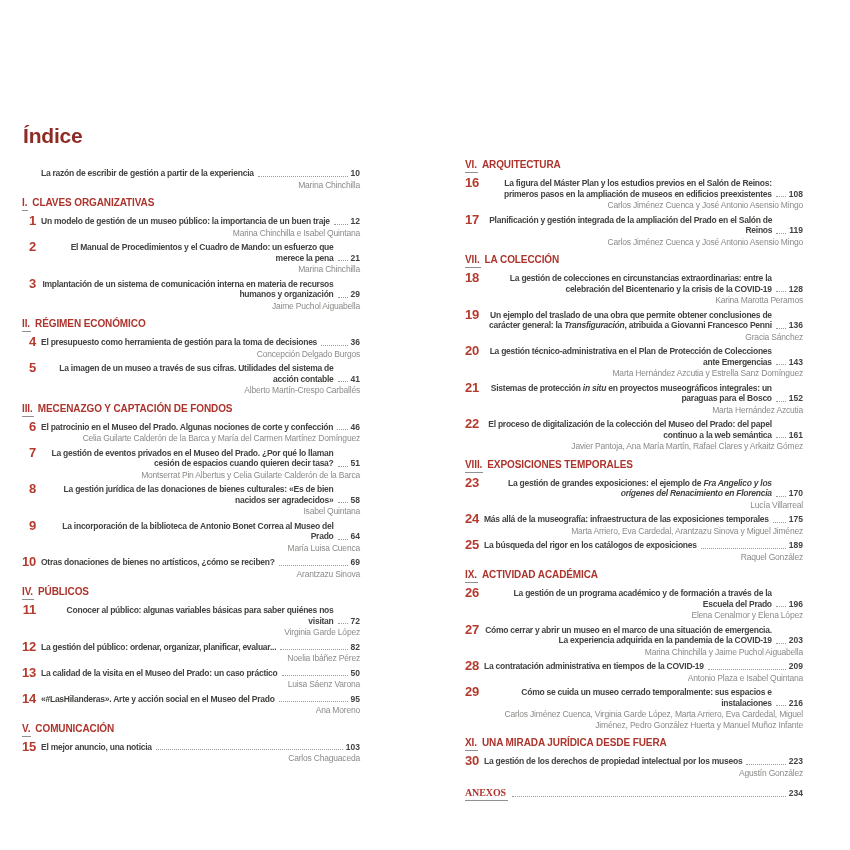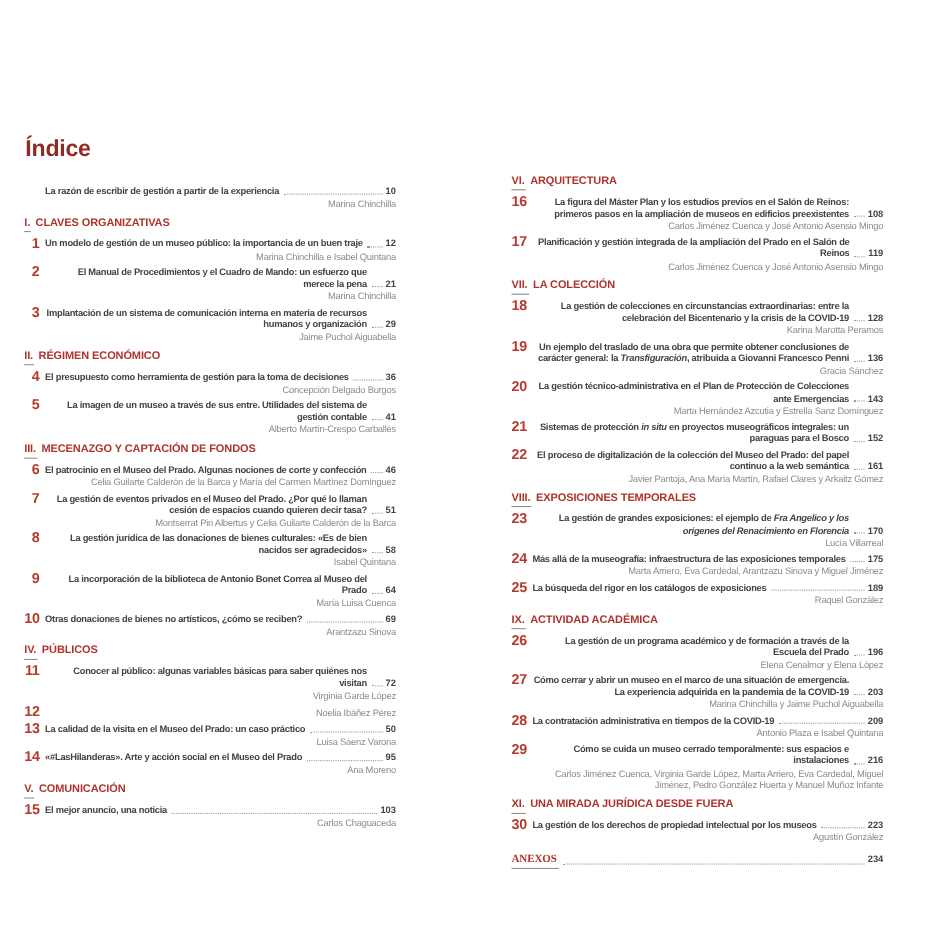--- a/index.html
+++ b/index.html
@@ -134,21 +134,21 @@
               <span class="leader"></span>
               <span class="epage">36</span>
             </div>
             <div class="eauthors">Concepción Delgado Burgos</div>
           </div>
         </div>
         <div class="entry">
           <span class="enum">5</span>
           <div class="ebody">
             <div class="tline">
-              <span class="etitle"><span>La imagen de un museo a través de sus entre. Utilidades del sistema de gestión contable</span></span>
+              <span class="etitle"><span>La imagen de un museo a través de sus cifras. Utilidades del sistema de acción contable</span></span>
               <span class="leader"></span>
               <span class="epage">41</span>
             </div>
             <div class="eauthors">Alberto Martín-Crespo Carballés</div>
           </div>
         </div>
       </div>
       <div class="toc-section">
         <div class="sec-header"><span class="sec-num">III.</span><span class="sec-label">MECENAZGO Y CAPTACIÓN DE FONDOS</span></div>
         <div class="entry">
@@ -216,20 +216,25 @@
               <span class="etitle"><span>Conocer al público: algunas variables básicas para saber quiénes nos visitan</span></span>
               <span class="leader"></span>
               <span class="epage">72</span>
             </div>
             <div class="eauthors">Virginia Garde López</div>
           </div>
         </div>
         <div class="entry">
           <span class="enum">12</span>
           <div class="ebody">
+            <div class="tline">
+              <span class="etitle"><span>La gestión del público: ordenar, organizar, planificar, evaluar...</span></span>
+              <span class="leader"></span>
+              <span class="epage">82</span>
+            </div>
             <div class="eauthors">Noelia Ibáñez Pérez</div>
           </div>
         </div>
         <div class="entry">
           <span class="enum">13</span>
           <div class="ebody">
             <div class="tline">
               <span class="etitle"><span>La calidad de la visita en el Museo del Prado: un caso práctico</span></span>
               <span class="leader"></span>
               <span class="epage">50</span>
@@ -326,20 +331,21 @@
           </div>
         </div>
         <div class="entry">
           <span class="enum">21</span>
           <div class="ebody">
             <div class="tline">
               <span class="etitle"><span>Sistemas de protección </span><i>in situ</i><span> en proyectos museográficos integrales: un paraguas para el Bosco</span></span>
               <span class="leader"></span>
               <span class="epage">152</span>
             </div>
+            <div class="eauthors">Marta Hernández Azcutia</div>
           </div>
         </div>
         <div class="entry">
           <span class="enum">22</span>
           <div class="ebody">
             <div class="tline">
               <span class="etitle"><span>El proceso de digitalización de la colección del Museo del Prado: del papel continuo a la web semántica</span></span>
               <span class="leader"></span>
               <span class="epage">161</span>
             </div>

